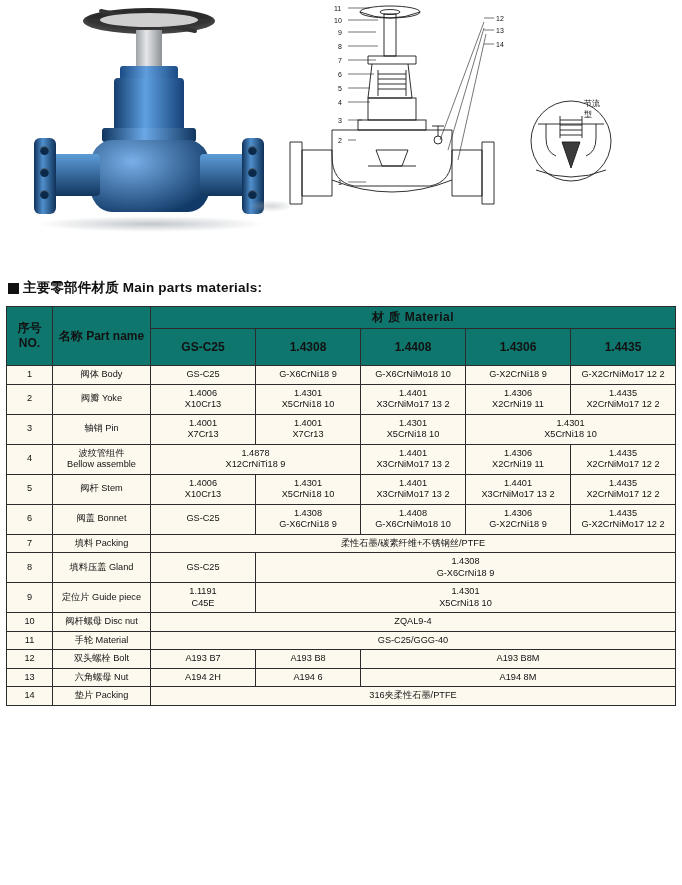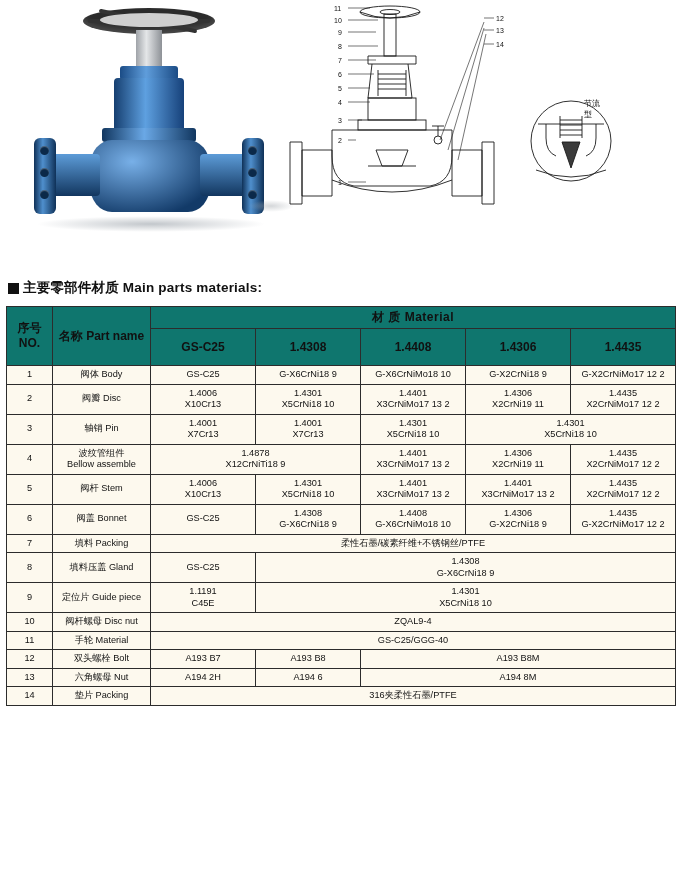--- a/index.html
+++ b/index.html
@@ -332,21 +332,21 @@
           <td>1</td>
           <td class="r-name cell-two">阀体 Body</td>
           <td class="cell-two">GS-C25</td>
           <td class="cell-two">G-X6CrNi18 9</td>
           <td class="cell-two">G-X6CrNiMo18 10</td>
           <td class="cell-two">G-X2CrNi18 9</td>
           <td class="cell-two">G-X2CrNiMo17 12 2</td>
         </tr>
         <tr>
           <td>2</td>
-          <td class="r-name cell-two">阀瓣 Disc</td>
+          <td class="r-name cell-two">阀瓣 Yoke</td>
           <td class="cell-two">1.4006
 X10Cr13</td>
           <td class="cell-two">1.4301
 X5CrNi18 10</td>
           <td class="cell-two">1.4401
 X3CrNiMo17 13 2</td>
           <td class="cell-two">1.4306
 X2CrNi19 11</td>
           <td class="cell-two">1.4435
 X2CrNiMo17 12 2</td>

